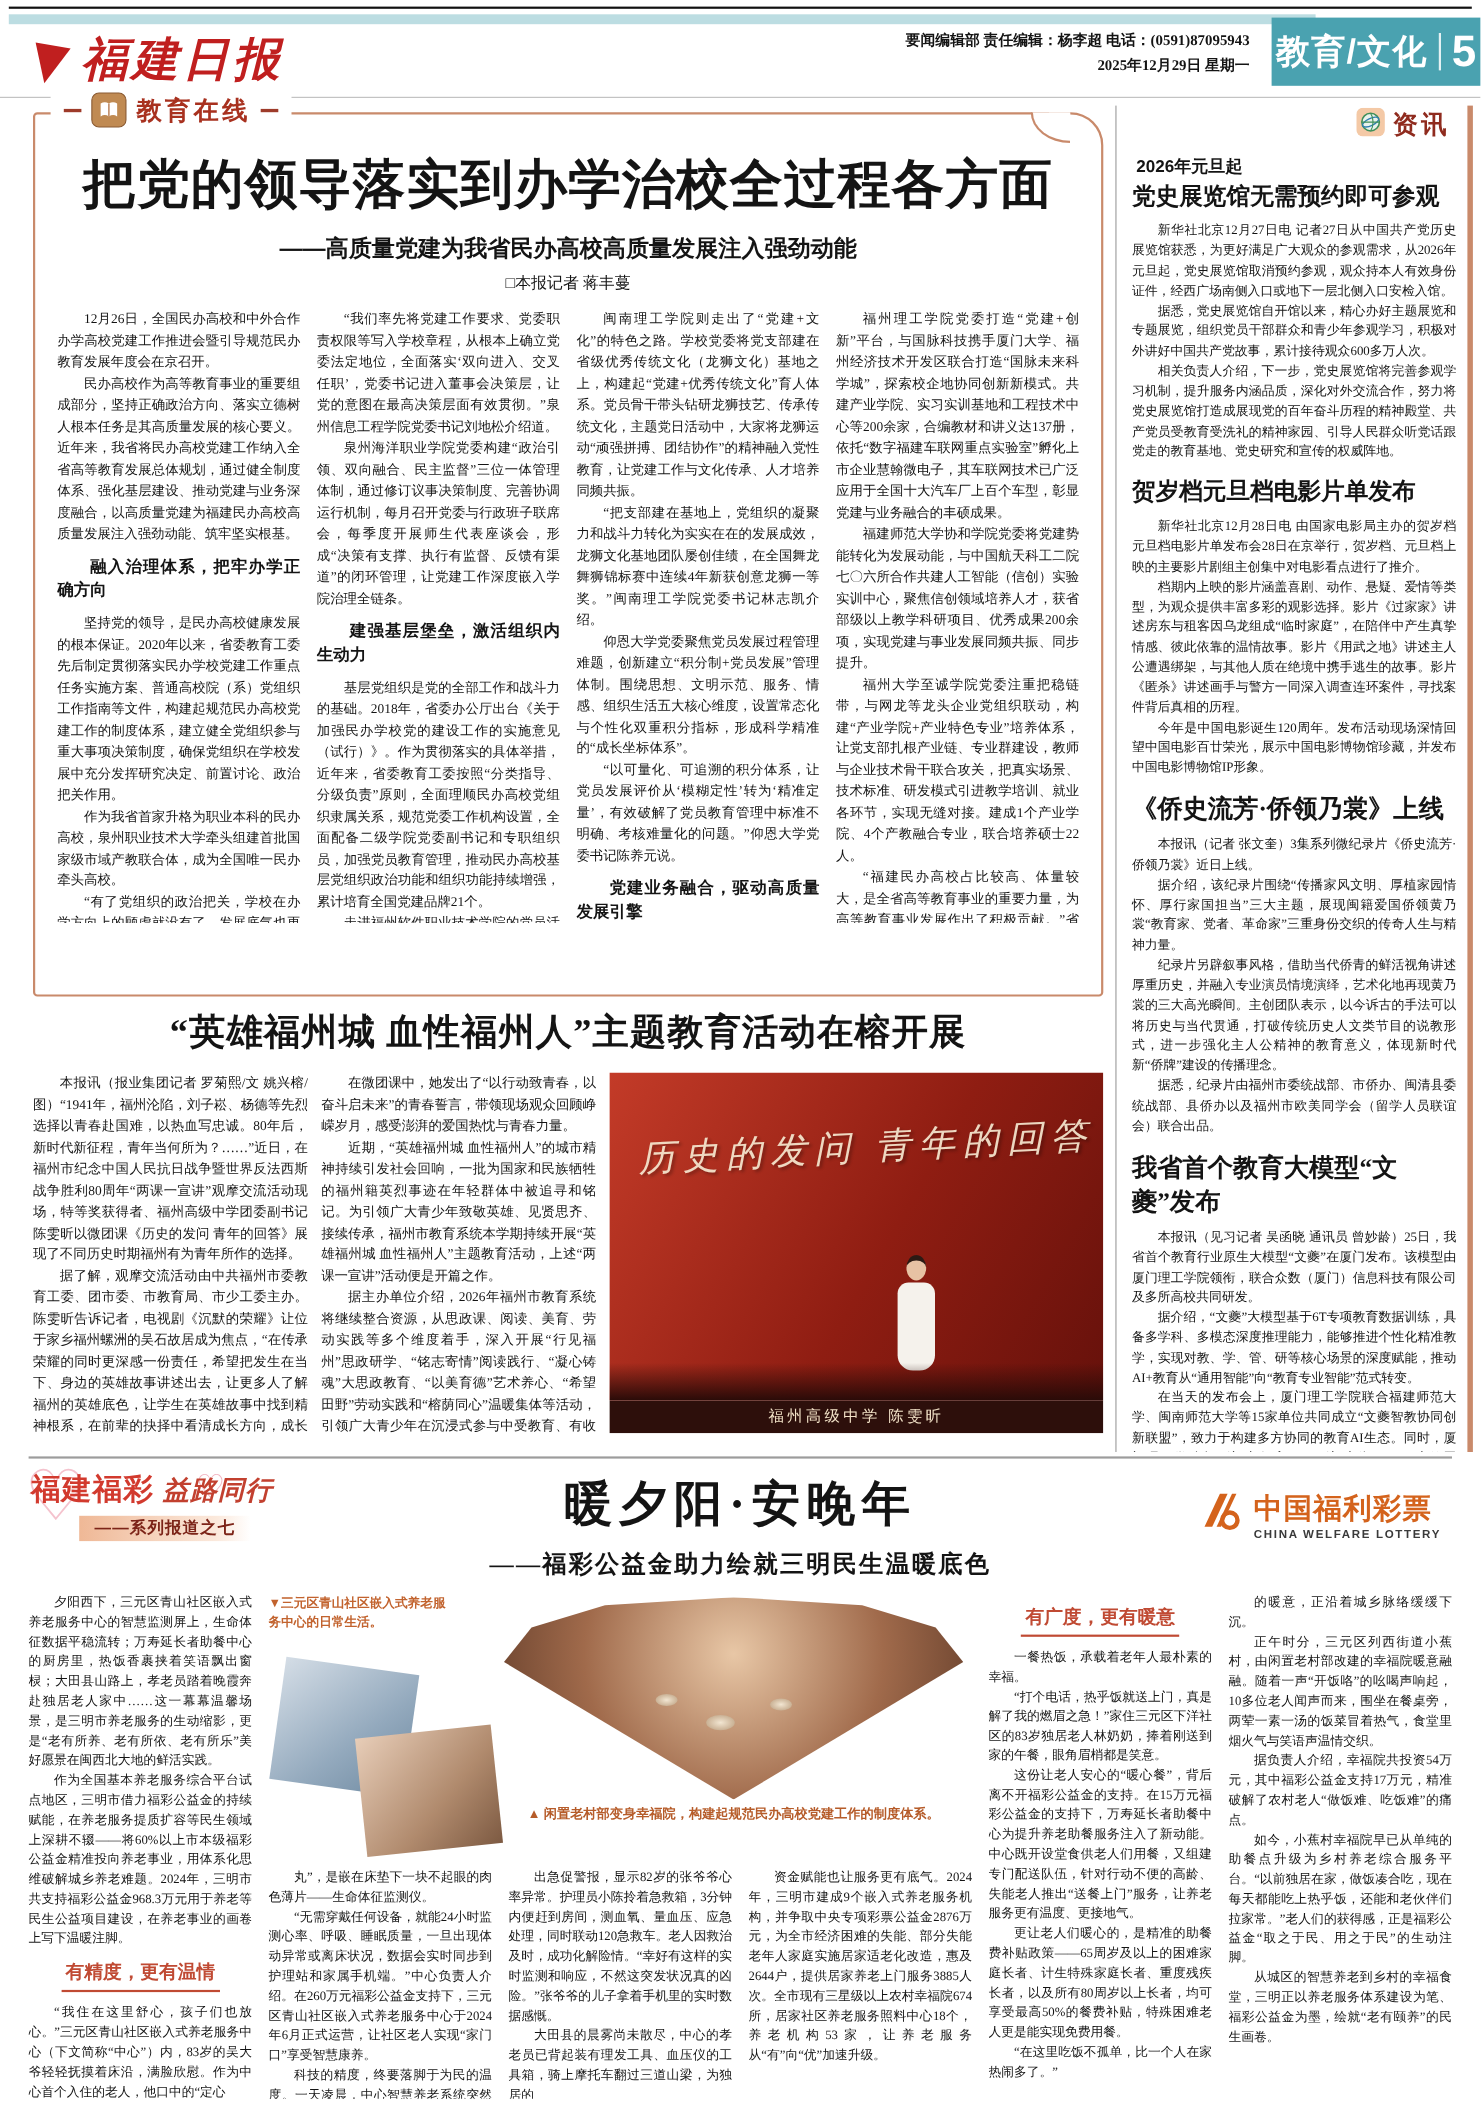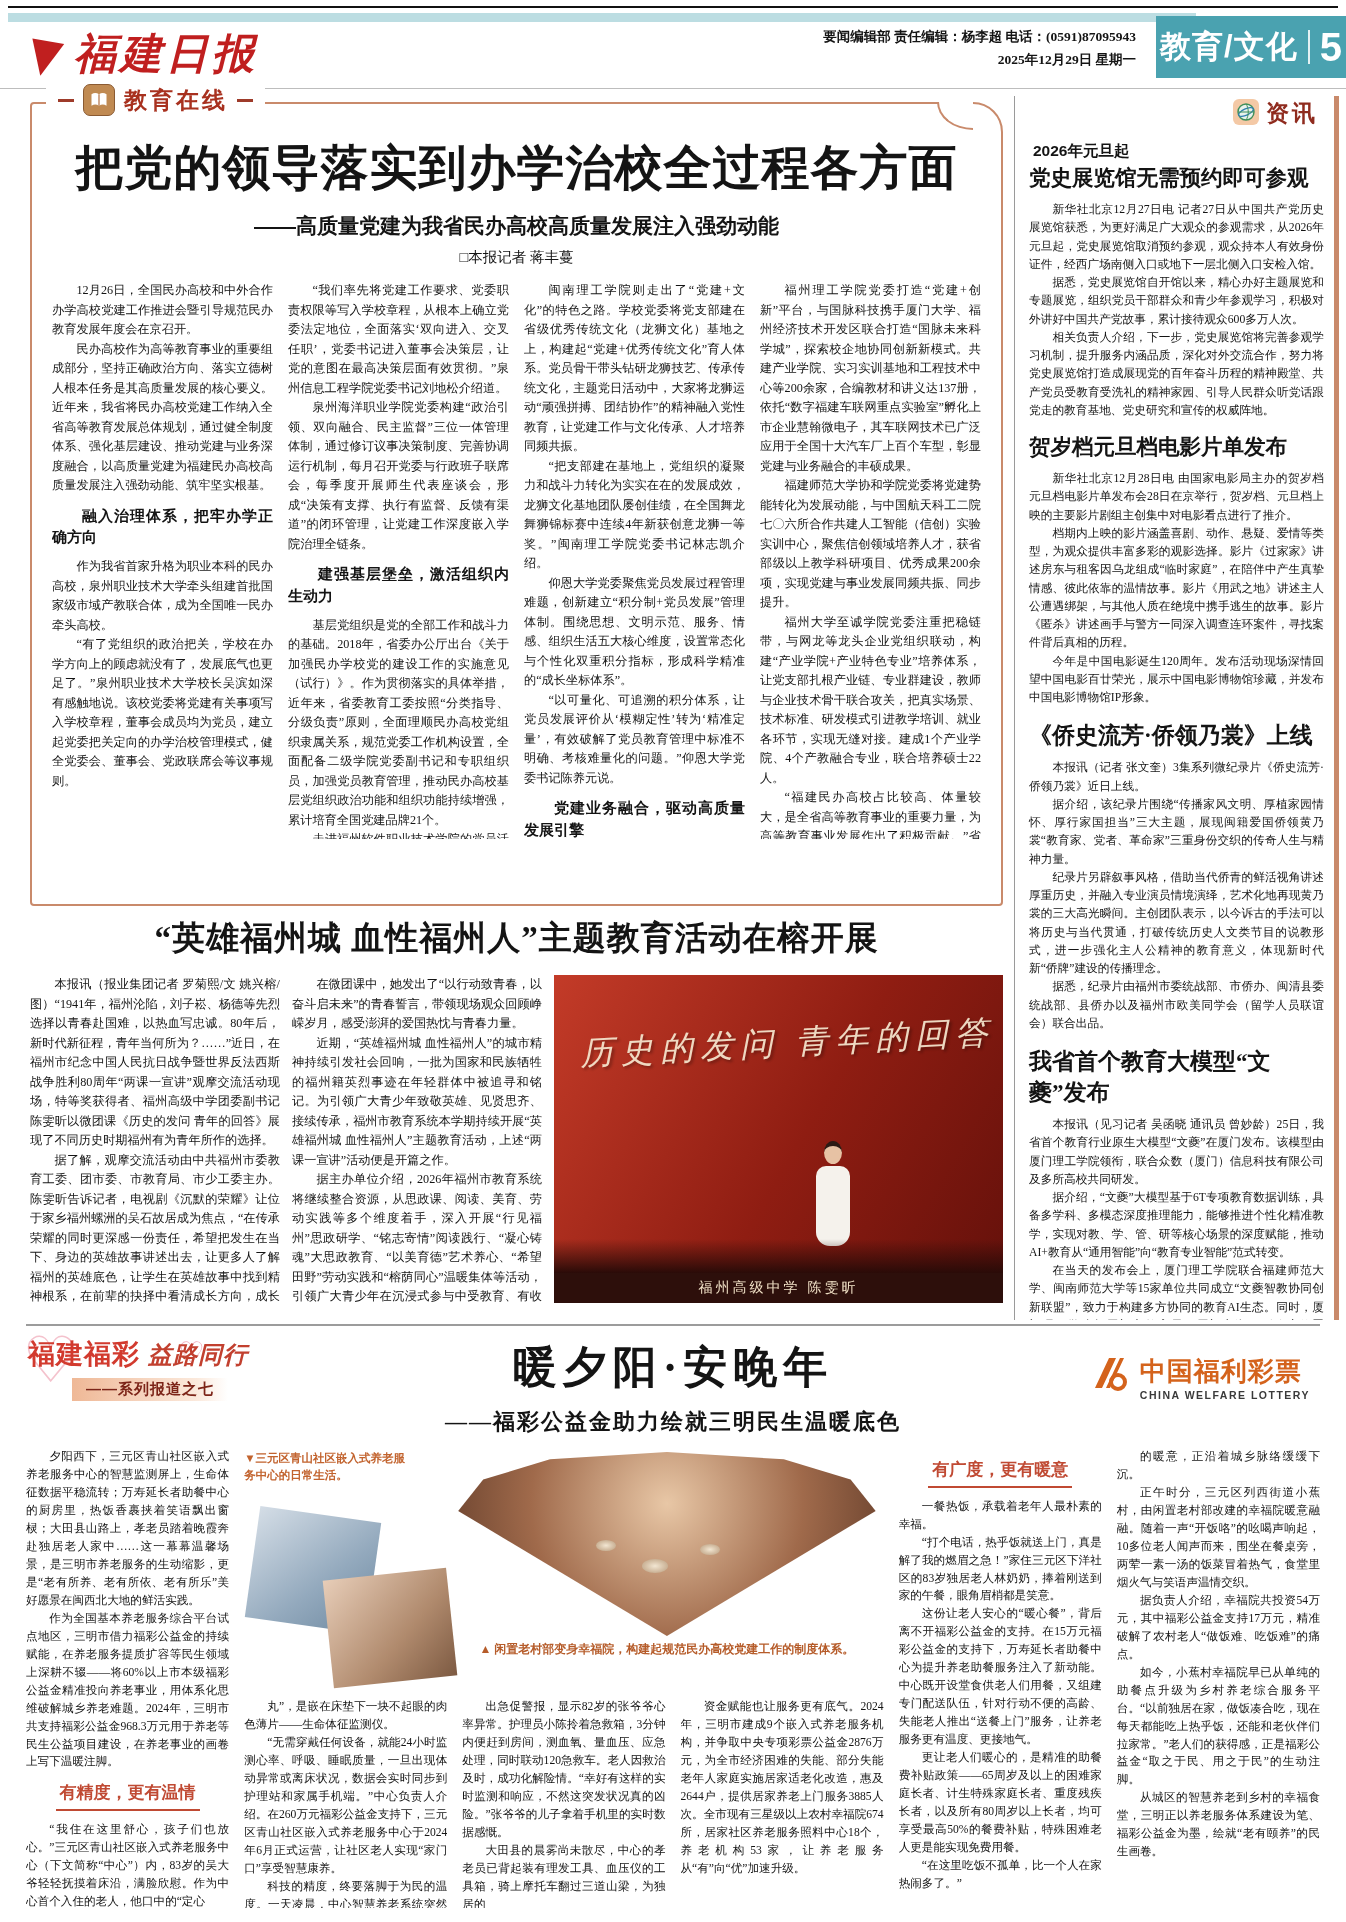--- a/index.html
+++ b/index.html
@@ -131,20 +131,21 @@
     <span class="dash"></span>
   </div>
   <h1 class="main-headline">把党的领导落实到办学治校全过程各方面</h1>
   <div class="main-subtitle">——高质量党建为我省民办高校高质量发展注入强劲动能</div>
   <div class="main-byline">□本报记者 蒋丰蔓</div>
   <div class="cols4">
     <div class="ncol">
         <p class="para">12月26日，全国民办高校和中外合作办学高校党建工作推进会暨引导规范民办教育发展年度会在京召开。</p>
         <p class="para">民办高校作为高等教育事业的重要组成部分，坚持正确政治方向、落实立德树人根本任务是其高质量发展的核心要义。近年来，我省将民办高校党建工作纳入全省高等教育发展总体规划，通过健全制度体系、强化基层建设、推动党建与业务深度融合，以高质量党建为福建民办高校高质量发展注入强劲动能、筑牢坚实根基。</p>
         <div class="col-subhead">融入治理体系，把牢办学正确方向</div>
+        <p class="para">坚持党的领导，是民办高校健康发展的根本保证。2020年以来，省委教育工委先后制定贯彻落实民办学校党建工作重点任务实施方案、普通高校院（系）党组织工作指南等文件，构建起规范民办高校党建工作的制度体系，建立健全党组织参与重大事项决策制度，确保党组织在学校发展中充分发挥研究决定、前置讨论、政治把关作用。</p>
         <p class="para">作为我省首家升格为职业本科的民办高校，泉州职业技术大学牵头组建首批国家级市域产教联合体，成为全国唯一民办牵头高校。</p>
         <p class="para">“有了党组织的政治把关，学校在办学方向上的顾虑就没有了，发展底气也更足了。”泉州职业技术大学校长吴滨如深有感触地说。该校党委将党建有关事项写入学校章程，董事会成员均为党员，建立起党委把关定向的办学治校管理模式，健全党委会、董事会、党政联席会等议事规则。</p>
       </div>
     <div class="ncol">
         <p class="para">“我们率先将党建工作要求、党委职责权限等写入学校章程，从根本上确立党委法定地位，全面落实‘双向进入、交叉任职’，党委书记进入董事会决策层，让党的意图在最高决策层面有效贯彻。”泉州信息工程学院党委书记刘地松介绍道。</p>
         <p class="para">泉州海洋职业学院党委构建“政治引领、双向融合、民主监督”三位一体管理体制，通过修订议事决策制度、完善协调运行机制，每月召开党委与行政班子联席会，每季度开展师生代表座谈会，形成“决策有支撑、执行有监督、反馈有渠道”的闭环管理，让党建工作深度嵌入学院治理全链条。</p>
         <div class="col-subhead">建强基层堡垒，激活组织内生动力</div>
         <p class="para">基层党组织是党的全部工作和战斗力的基础。2018年，省委办公厅出台《关于加强民办学校党的建设工作的实施意见（试行）》。作为贯彻落实的具体举措，近年来，省委教育工委按照“分类指导、分级负责”原则，全面理顺民办高校党组织隶属关系，规范党委工作机构设置，全面配备二级学院党委副书记和专职组织员，加强党员教育管理，推动民办高校基层党组织政治功能和组织功能持续增强，累计培育全国党建品牌21个。</p>
         <p class="para">走进福州软件职业技术学院的党员活动室，党员们可以浏览“智慧党建”云平台，在指尖轻点间便能参与组织生活。</p>
       </div>

